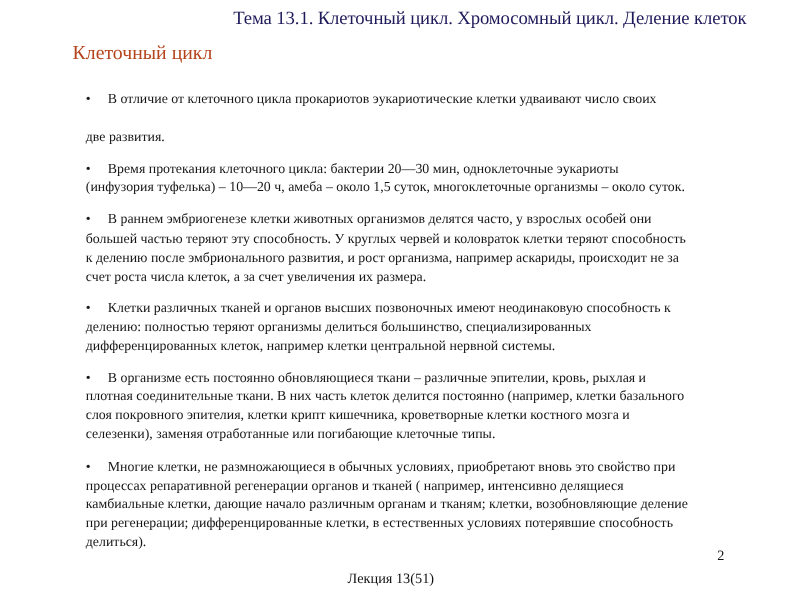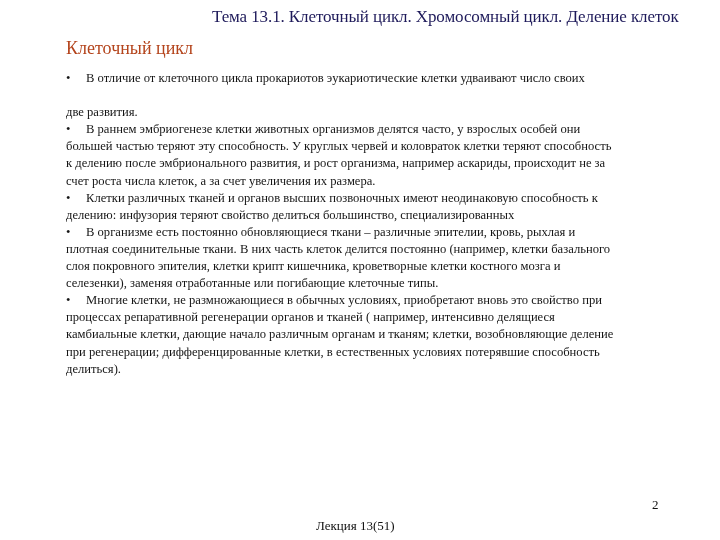--- a/index.html
+++ b/index.html
@@ -35,21 +35,21 @@
     .content {
       position: absolute;
       left: 66px;
       top: 70px;
       width: 620px;
       font-size: 12.6px;
       line-height: 17.1px;
       color: #151515;
     }
     .para {
-      margin: 0;
+      margin: 12px;
       padding: 0;
     }
     .bullet {
       display: inline-block;
       width: 20px;
     }
     .footer-lecture {
       position: absolute;
       left: 316px;
       top: 518px;
@@ -68,24 +68,25 @@
 </head>
 <body>
 
 <div class="slide-title">Тема 13.1. Клеточный цикл. Хромосомный цикл. Деление клеток</div>
 <div class="section-heading">Клеточный цикл</div>
 
 <div class="content">
 
   <p class="para"><span class="bullet">•</span><span>В отличие от клеточного цикла прокариотов эукариотические клетки удваивают число своих</span><br><br><span>две развития.</span></p>
 
+  <p class="para"><span class="bullet">•</span><span>Время протекания клеточного цикла: бактерии 20—30 мин,  одноклеточные эукариоты</span><br><span>(инфузория туфелька) – 10—20 ч, амеба – около 1,5 суток, многоклеточные организмы – около суток.</span></p>
 
   <p class="para"><span class="bullet">•</span><span>В раннем эмбриогенезе клетки животных организмов делятся часто, у взрослых особей они</span><br><span>большей частью теряют эту способность. У круглых червей и коловраток клетки теряют способность</span><br><span>к делению после эмбрионального развития, и рост организма, например аскариды, происходит не за</span><br><span>счет роста числа клеток, а за счет увеличения их размера.</span></p>
 
-  <p class="para"><span class="bullet">•</span><span>Клетки различных тканей и органов высших позвоночных имеют неодинаковую способность к</span><br><span>делению: инфузория теряют свойство делиться большинство, специализированных</span><br></p>
+  <p class="para"><span class="bullet">•</span><span>Клетки различных тканей и органов высших позвоночных имеют неодинаковую способность к</span><br><span>делению: полностью теряют организмы делиться большинство, специализированных</span><br><span>дифференцированных клеток, например клетки центральной нервной системы.</span></p>
 
   <p class="para"><span class="bullet">•</span><span>В организме есть постоянно обновляющиеся ткани – различные эпителии, кровь, рыхлая и</span><br><span>плотная соединительные ткани. В них часть клеток делится постоянно (например, клетки базального</span><br><span>слоя покровного эпителия, клетки крипт кишечника, кроветворные клетки костного мозга и</span><br><span>селезенки), заменяя отработанные или погибающие клеточные типы.</span></p>
 
   <p class="para"><span class="bullet">•</span><span>Многие клетки, не размножающиеся в обычных условиях, приобретают вновь это свойство при</span><br><span>процессах репаративной регенерации органов и тканей ( например, интенсивно делящиеся</span><br><span>камбиальные клетки, дающие начало различным органам и тканям; клетки, возобновляющие деление</span><br><span>при регенерации; дифференцированные клетки, в естественных условиях потерявшие способность</span><br><span>делиться).</span></p>
 </div>
 
 <div class="footer-lecture">Лекция 13(51)</div>
 <div class="footer-page">2</div>
 
 </body></html>

